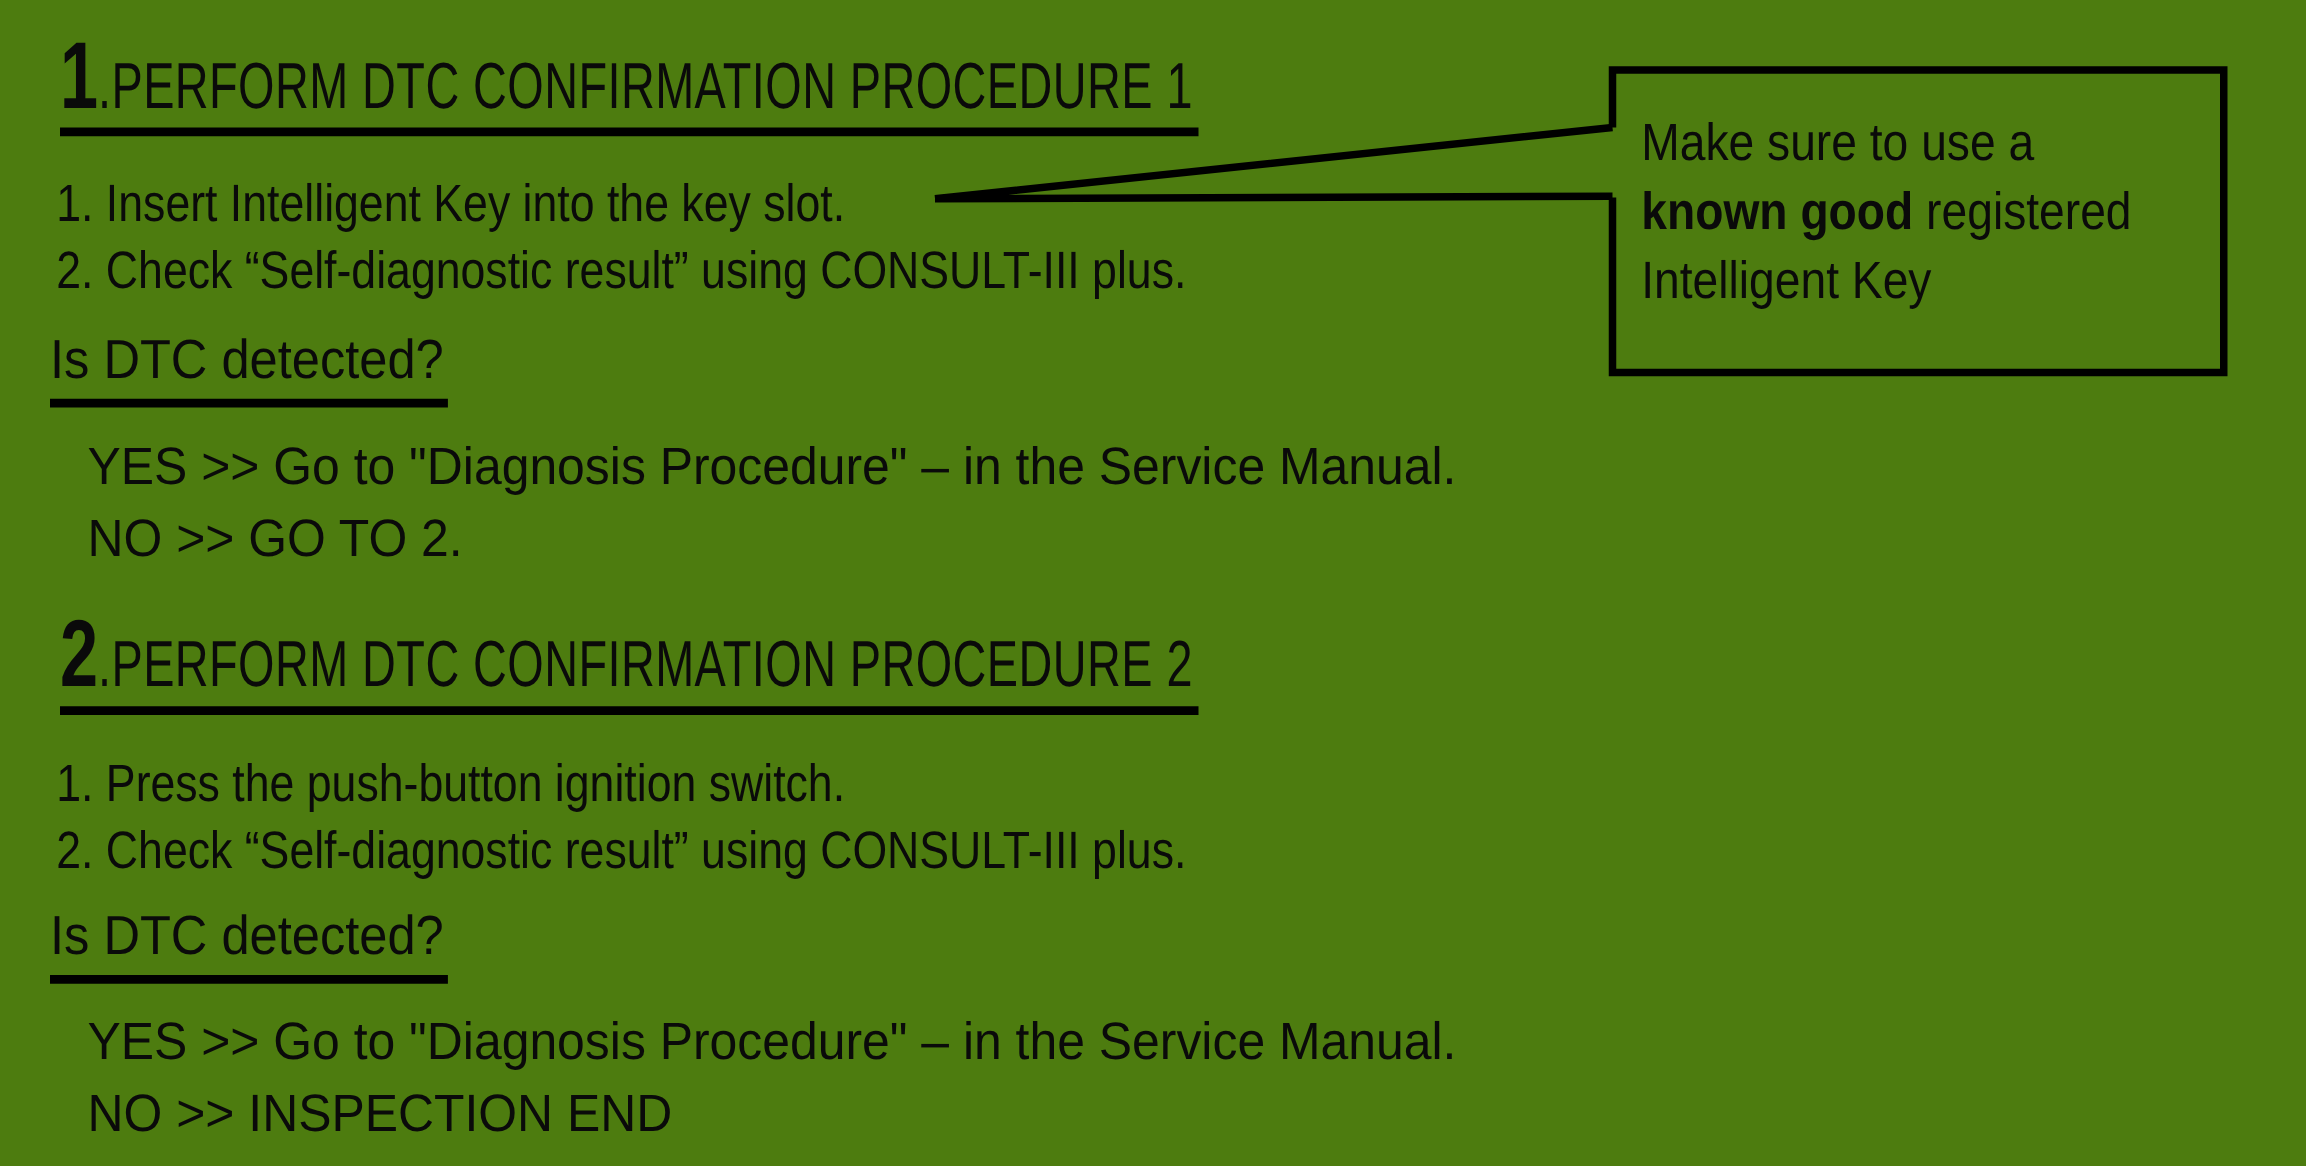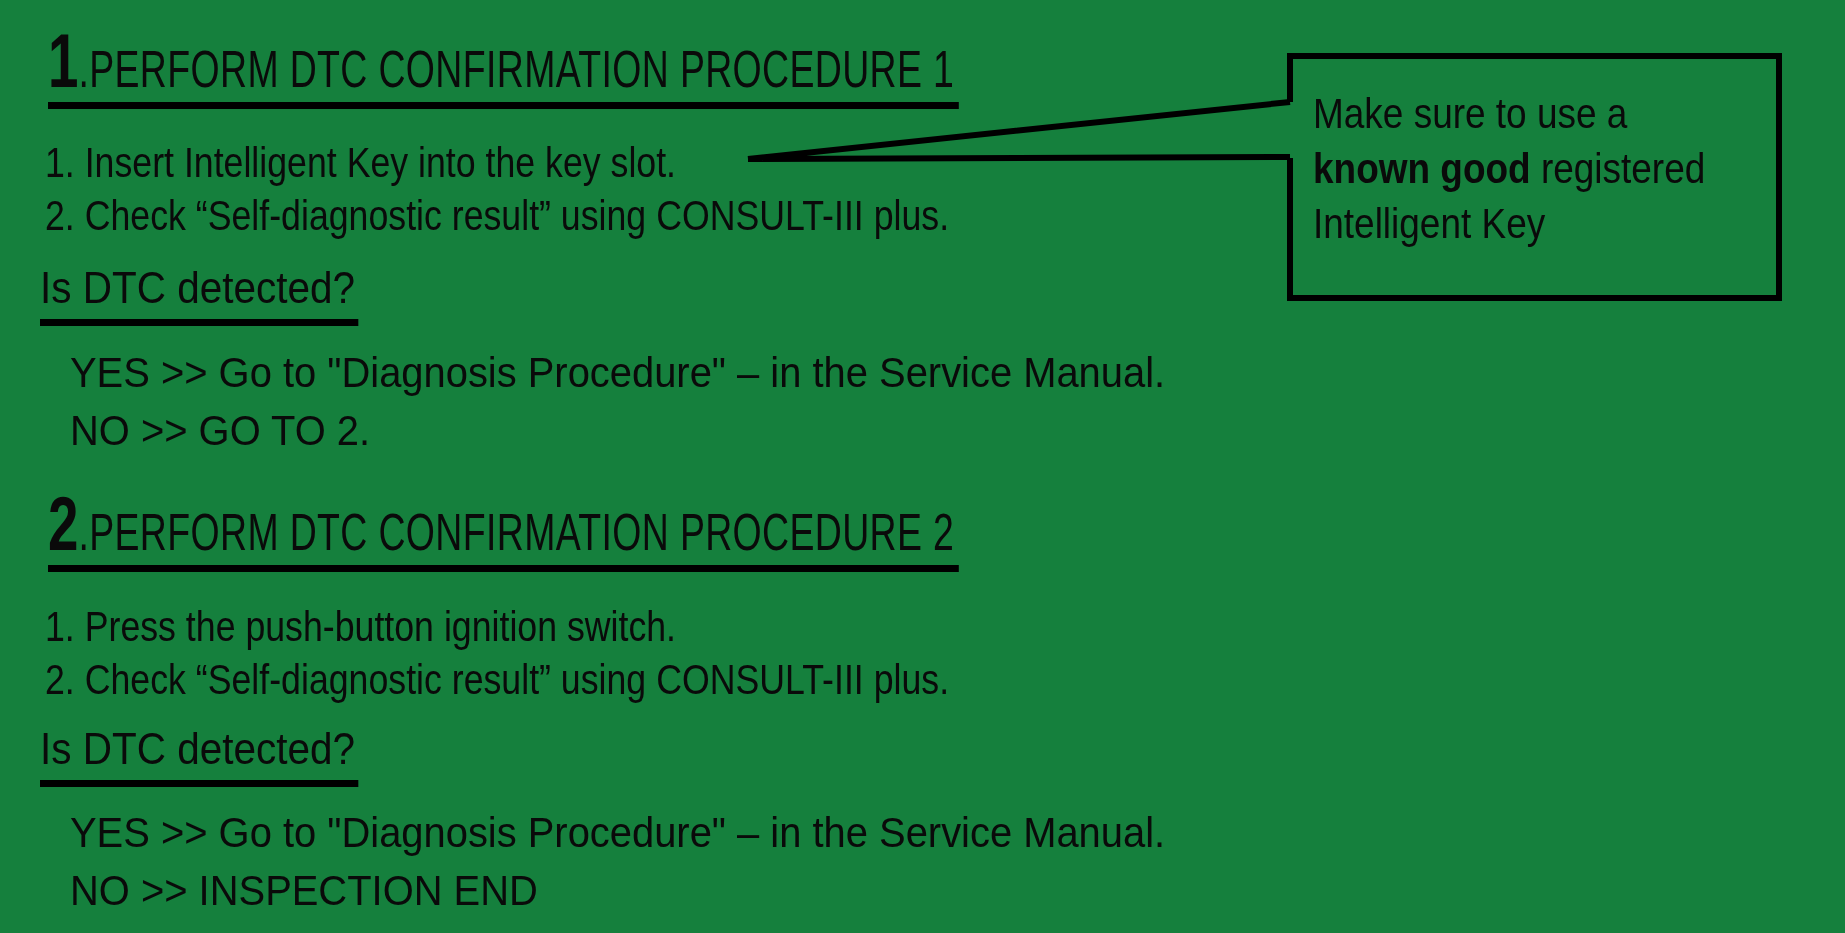--- a/index.html
+++ b/index.html
@@ -4,21 +4,21 @@
 <style>
   html, body {
     margin: 0;
     padding: 0;
     background: #ffffff;
   }
   .page {
     position: relative;
     width: 1845px;
     height: 933px;
-    background: #15803d;
+    background: #4d7c0f;
     overflow: hidden;
     font-family: "Liberation Sans", "DejaVu Sans", sans-serif;
     color: #0a0a0a;
   }
   .abs { position: absolute; }
 
   
   .heading {
     display: inline-block;
     white-space: nowrap;

